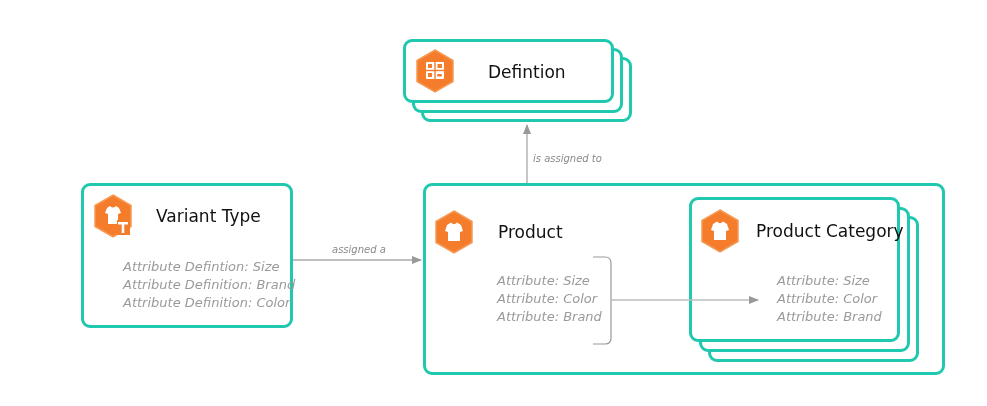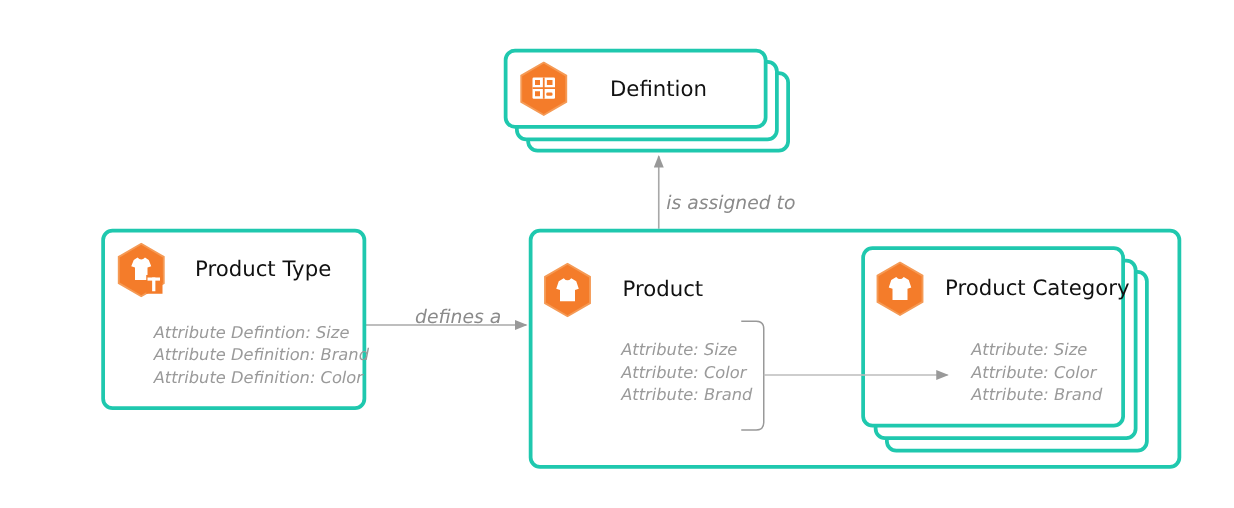--- a/index.html
+++ b/index.html
@@ -3,21 +3,21 @@
 <meta charset="utf-8">
 <style>
   html, body { margin: 0; padding: 0; background: #ffffff; }
   body { width: 987px; height: 406px; position: relative; overflow: hidden;
          font-family: "DejaVu Sans", sans-serif; }
   .box { position: absolute; background: #fff; border: 3px solid #1fc8ae; border-radius: 9px; box-sizing: border-box; }
   .title { position: absolute; font-size: 17px; color: #111; white-space: nowrap; }
   .attrs { position: absolute; font-size: 13px; font-style: italic; color: #9a9a9a; line-height: 18px; white-space: nowrap; }
   .attrs div { margin: 0; }
   .hex { position: absolute; width: 40px; height: 44px; }
-  .label { position: absolute; font-size: 15px; font-style: italic; color: #8a8a8a; white-space: nowrap; }
+  .label { position: absolute; font-size: 10px; font-style: italic; color: #8a8a8a; white-space: nowrap; }
   svg.lines { position: absolute; left: 0; top: 0; }
 </style>
 </head>
 <body>
 
 <svg class="lines" width="987" height="406">
   <defs>
     <marker id="arr" markerWidth="10" markerHeight="8" refX="9" refY="4" orient="auto" markerUnits="userSpaceOnUse">
       <path d="M0,0 L10,4 L0,8 Z" fill="#999"></path>
     </marker>
@@ -45,29 +45,29 @@
 <div class="label" style="left:533px;top:153px;">is assigned to</div>
 
 <div class="box" style="left:81px;top:183px;width:212px;height:145px;">
   <svg class="hex" viewBox="0 0 40 44" style="left:9px;top:8px;">
     <polygon points="20,1 38,11.5 38,32.5 20,43 2,32.5 2,11.5" fill="#f47c2a" stroke="#f59a55" stroke-width="1.5"></polygon>
     <path d="M14,14 L17,12 Q20,15 23,12 L26,14 L28,19 L25,20 L25,30 L15,30 L15,20 L12,19 Z" fill="#fff"></path>
     <rect x="24" y="26" width="13" height="15" fill="#f47c2a"></rect>
     <rect x="25" y="28" width="10" height="2.5" fill="#fff"></rect>
     <rect x="28.7" y="28" width="2.6" height="11" fill="#fff"></rect>
   </svg>
-  <div class="title" style="left:72px;top:20px;">Product Type</div>
+  <div class="title" style="left:72px;top:20px;">Variant Type</div>
   <div class="attrs" style="left:39px;top:72px;">
     <div>Attribute Defintion: Size</div>
     <div>Attribute Definition: Brand</div>
     <div>Attribute Definition: Color</div>
   </div>
 </div>
 
-<div class="label" style="left:332px;top:244px;">defines a</div>
+<div class="label" style="left:332px;top:244px;">assigned a</div>
 
 <div class="box" style="left:423px;top:183px;width:522px;height:192px;">
   <svg class="hex" viewBox="0 0 40 44" style="left:8px;top:24px;">
     <polygon points="20,1 38,11.5 38,32.5 20,43 2,32.5 2,11.5" fill="#f47c2a" stroke="#f59a55" stroke-width="1.5"></polygon>
     <path d="M13,15 L17,12.5 Q20,16 23,12.5 L27,15 L29,21 L26,22 L26,31 L14,31 L14,22 L11,21 Z" fill="#fff"></path>
   </svg>
   <div class="title" style="left:72px;top:36px;">Product</div>
   <div class="attrs" style="left:71px;top:86px;">
     <div>Attribute: Size</div>
     <div>Attribute: Color</div>

